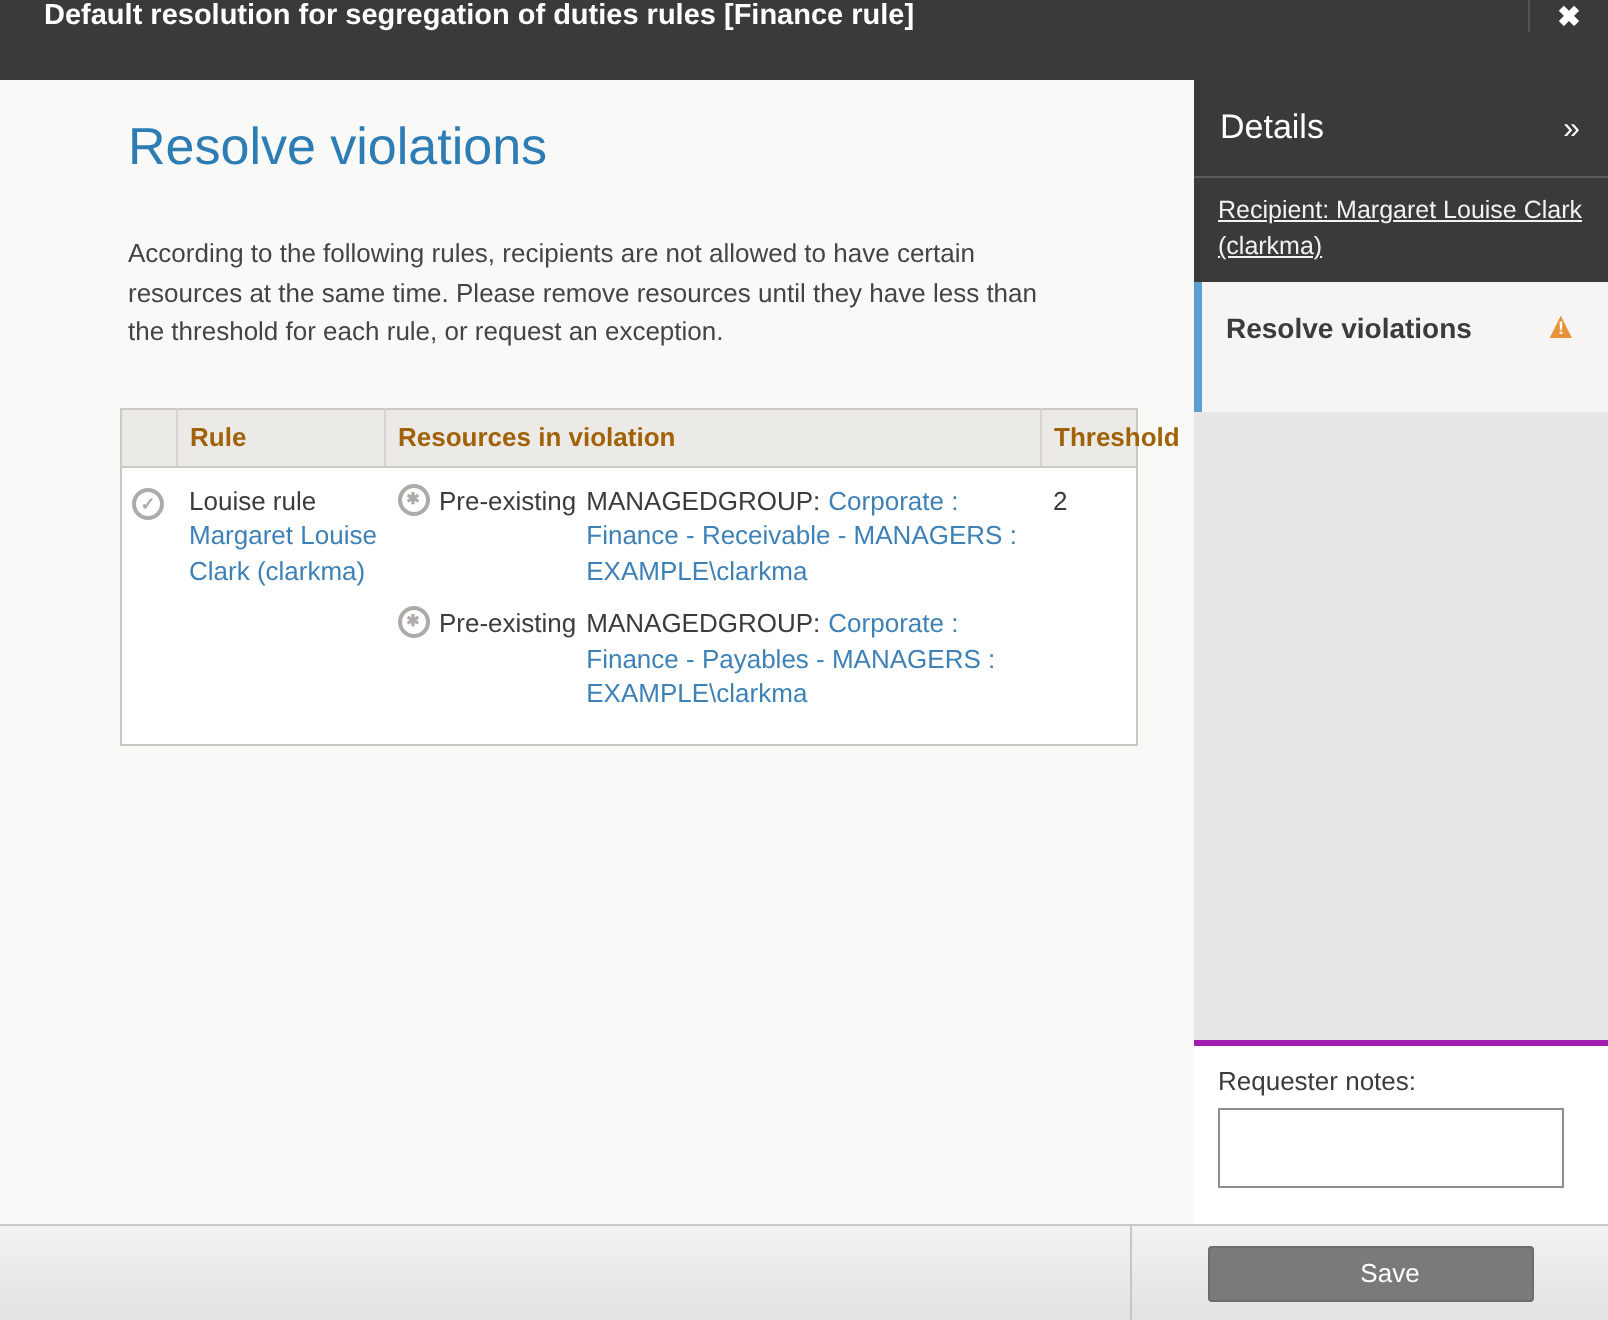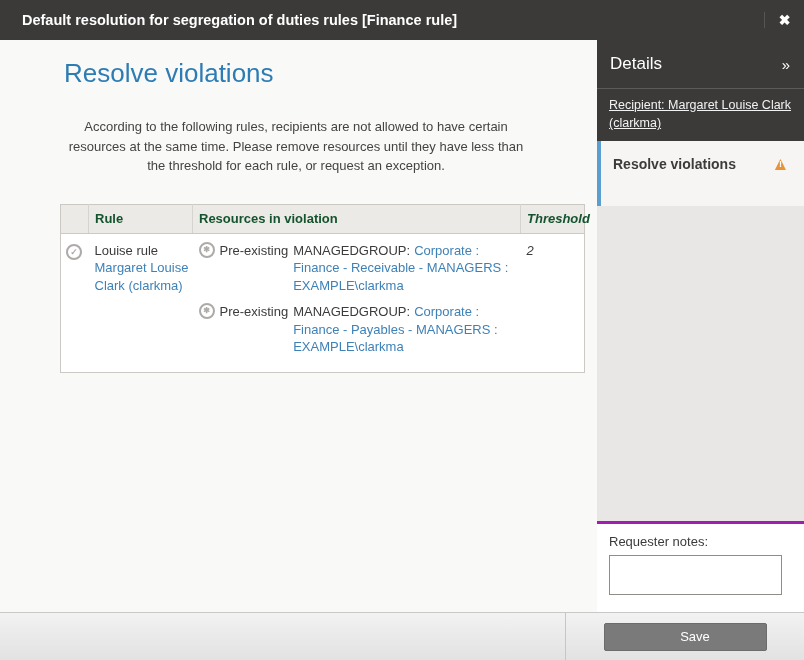--- a/index.html
+++ b/index.html
@@ -1,41 +1,41 @@
 <!DOCTYPE html>
 <html><head>
 <meta charset="utf-8">
 <style>
   * { box-sizing: border-box; margin: 0; padding: 0; }
   html,body { background:#fff; }
   body { font-family: "Liberation Sans", sans-serif; }
   .app { width:804px; height:660px; display:flex; flex-direction:column; overflow:hidden; background:#f9f9f8; }
 
   
-  .titlebar { height:40px; flex:none; background:#3b3a39; display:flex; align-items:center; }
+  .titlebar { height:40px; flex:none; background:#3b3a39; display:flex; align-items:flex-start; }
   .titlebar .title { flex:1; display:flex; align-items:center; padding-left:22px; color:#fff; font-weight:bold; font-size:14.5px; }
   .titlebar .close { width:40px; background:transparent; border:none; border-left:1px solid #565554; color:#fff; font-size:14px; font-weight:bold; cursor:pointer; }
 
   
   .body { flex:1; display:flex; overflow:hidden;padding-left:32px; }
 
   
   .main { width:565px; flex:none; background:#f9f9f8; padding:18px 32px; overflow:hidden; }
   .main h1 { color:#2d7cb3; font-size:26px; font-weight:400; margin-bottom:28px; }
-  .desc { color:#454442; font-size:13px; line-height:1.5; max-width:464px; margin-bottom:28px;text-align:center; }
+  .desc { color:#454442; font-size:13px; line-height:1.5; max-width:464px; margin-bottom:28px; }
 
   
   table.viol-table { border-collapse:collapse; background:#fff; border:1px solid #ccc9c5; table-layout:fixed; width:508px; margin-left:-4px; }
-  .viol-table th { background:#eceae7; text-align:left; font-size:13px; color:#14532d; font-weight:bold; padding:6px 6px; border-bottom:1px solid #ccc9c5; border-right:1px solid #d7d4d0; height:29px; }
+  .viol-table th { background:#eceae7; text-align:left; font-size:13px; color:#a16207; font-weight:bold; padding:6px 6px; border-bottom:1px solid #ccc9c5; border-right:1px solid #d7d4d0; height:29px; }
   .viol-table th:last-child { border-right:none; }
   .viol-table td { vertical-align:top; font-size:13px; color:#3b3b3b; padding:8px 4px 16px 6px; line-height:1.35; }
   .c-status { width:28px; }
   .c-rule   { width:104px; }
   .c-res    { width:328px; }
-  .c-thr    { width:64px;font-style:italic; }
+  .c-thr    { width:48px; }
   td.c-status { padding-left:5px; }
 
   .link { color:#3e81b6; text-decoration:none; cursor:pointer; }
 
   .circle-icon { display:inline-flex; align-items:center; justify-content:center; width:16px; height:16px; border:2px solid #adaaa7; border-radius:50%; color:#adaaa7; flex:none; background:#fff; }
   .circle-icon i { font-style:normal; font-weight:bold; font-size:9px; line-height:1; }
   .circle-icon.rm i { font-size:8px; }
 
   .resource-entry { display:flex; align-items:flex-start; }
   .resource-entry + .resource-entry { margin-top:9px; }

